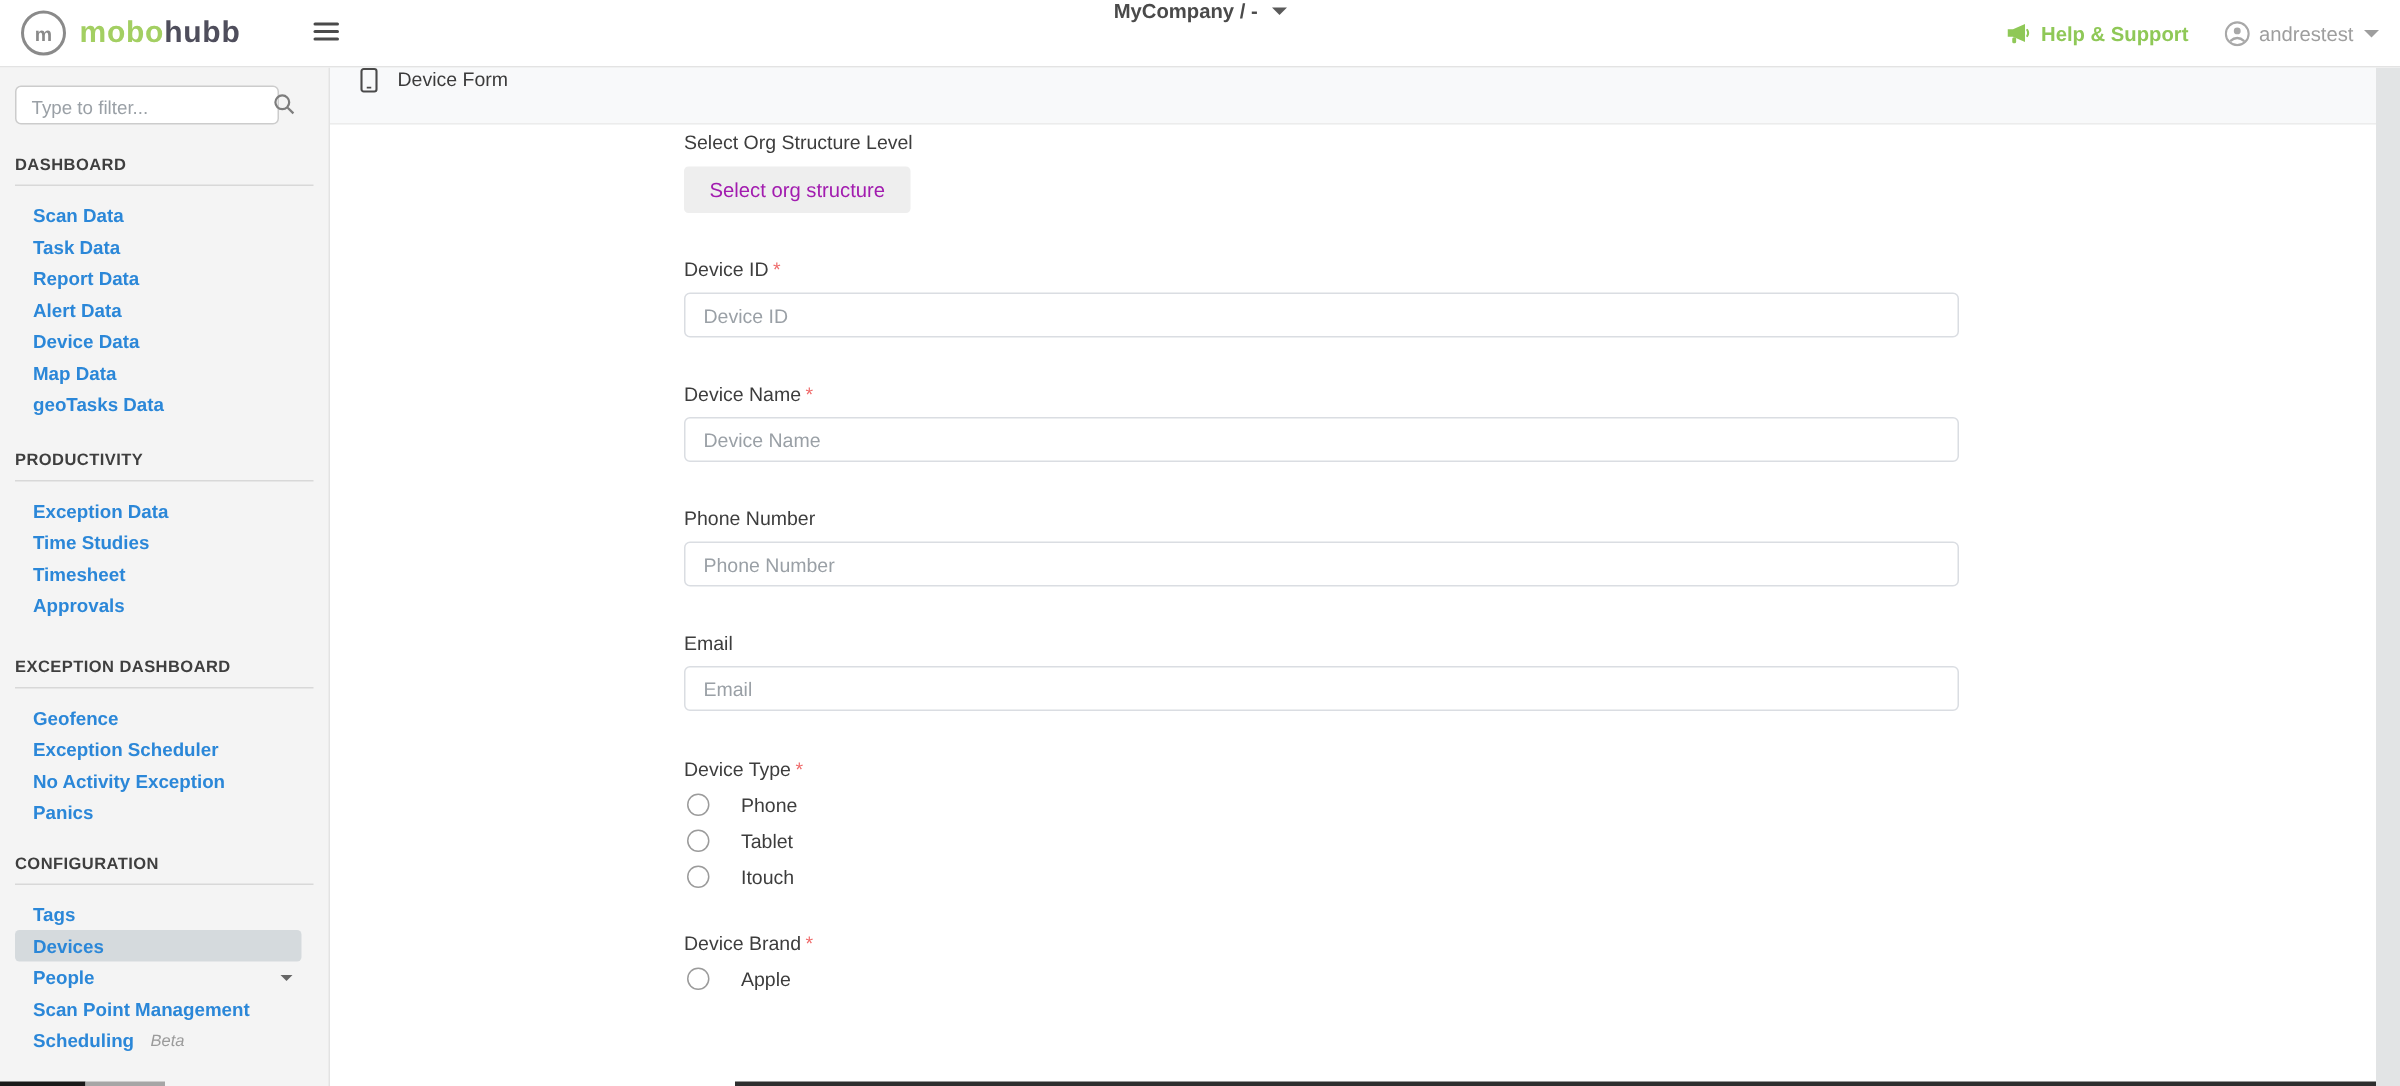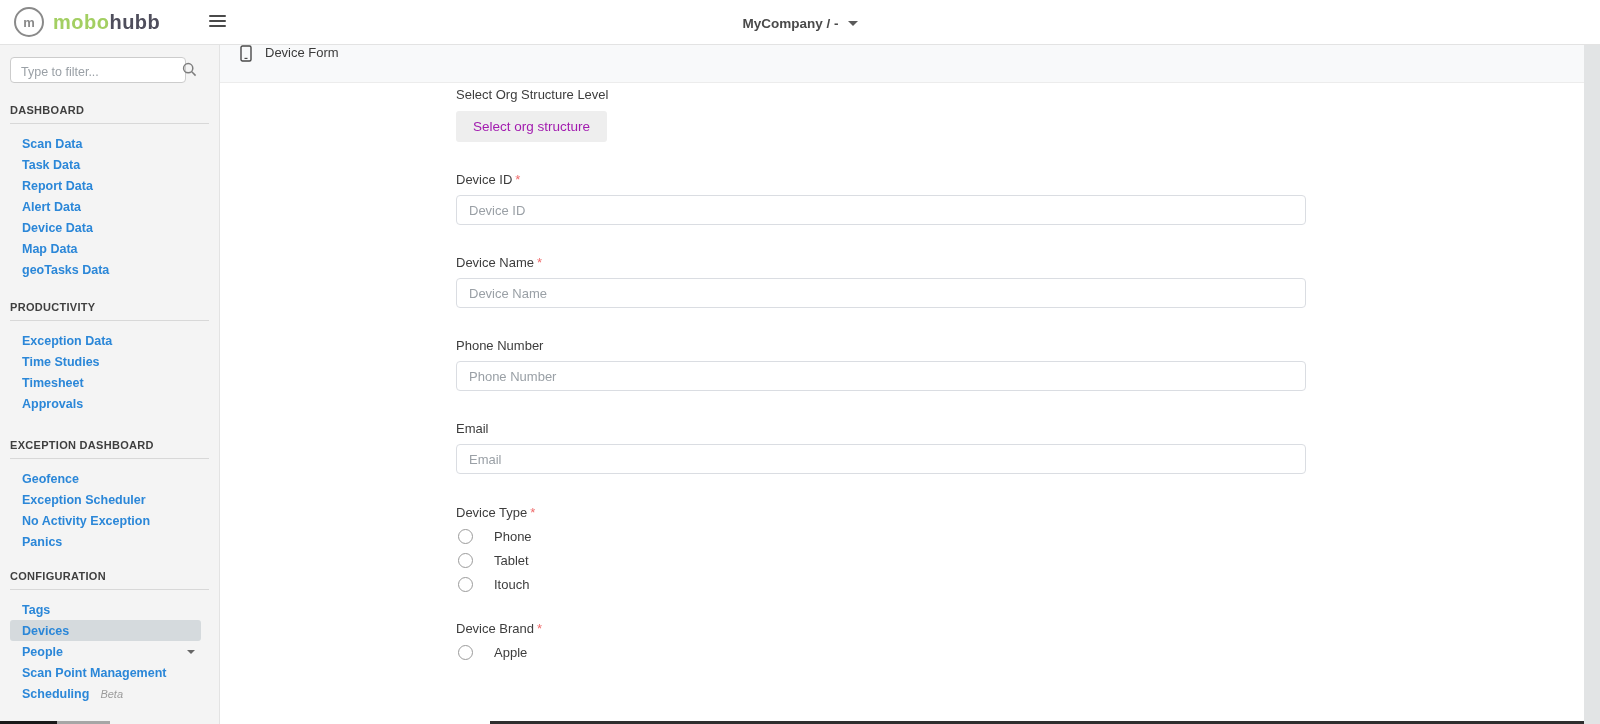--- a/index.html
+++ b/index.html
@@ -14,21 +14,21 @@
   .logo-mark { width:30px; height:30px; border:2px solid #8a8a8a; border-radius:50%;
                display:flex; align-items:center; justify-content:center;
                color:#8a8a8a; font-size:13px; font-weight:bold; }
   .logo-text { margin-left:9px; font-size:20px; font-weight:bold; letter-spacing:.5px; }
   .logo-text .mobo { color:#a3cf62; }
   .logo-text .hubb { color:#4f4e5c; }
   .hamburger { position:absolute; left:209px; top:15px; width:17px; cursor:pointer; }
   .hamburger span { display:block; width:17px; height:2px; background:#4a4a4a;
                     margin-bottom:3px; border-radius:1px; }
   .company-sel { position:absolute; left:0; right:0; top:0; height:31px;
-                 display:flex; align-items:flex-end; justify-content:center;
+                 display:flex; align-items:flex-start; justify-content:center;
                  font-size:13.5px; font-weight:bold; color:#4a4a4a; pointer-events:none; }
   .company-sel .inner { pointer-events:auto; display:flex; align-items:center; cursor:pointer; }
   .caret { width:0; height:0; border-left:5px solid transparent; border-right:5px solid transparent;
            border-top:5px solid #5a5a5a; margin-left:9px; }
   .header-right { position:absolute; right:14px; top:0; height:45px; display:flex;
                   align-items:center; }
   .help { display:flex; align-items:center; color:#8fc857; font-size:13.5px;
           font-weight:bold; cursor:pointer; }
   .help svg { margin-right:7px; }
   .usermenu { display:flex; align-items:center; margin-left:24px; color:#9e9e9e;
@@ -111,20 +111,39 @@
       <span></span>
         <span></span>
         <span style="margin-bottom:0"></span>
     </div>
     <div class="company-sel">
       <div class="inner">
         <span>MyCompany / -</span>
         <span class="caret"></span>
       </div>
     </div>
+    <div class="header-right">
+      <div class="help">
+        <svg width="17" height="15" viewBox="0 0 17 15">
+          <path d="M13 1 L5 4.5 H1.5 V9.5 H5 L13 13 Z" fill="#8fc857"></path>
+          <rect x="4.5" y="9.8" width="2.6" height="4" rx="1" fill="#8fc857"></rect>
+          <path d="M14.2 4.5 Q16 7 14.2 9.5" stroke="#8fc857" stroke-width="1.4" fill="none"></path>
+        </svg>
+        <span>Help &amp; Support</span>
+      </div>
+      <div class="usermenu">
+        <svg width="17" height="17" viewBox="0 0 17 17">
+          <circle cx="8.5" cy="8.5" r="7.6" fill="none" stroke="#a8a8a8" stroke-width="1.4"></circle>
+          <circle cx="8.5" cy="6.6" r="2.3" fill="#a8a8a8"></circle>
+          <path d="M3.8 13.4 Q8.5 9.4 13.2 13.4" fill="none" stroke="#a8a8a8" stroke-width="1.6"></path>
+        </svg>
+        <span>andrestest</span>
+        <span class="caret"></span>
+      </div>
+    </div>
   </div>
 
   <div class="sidebar">
     <div class="filter-wrap">
       <input class="filter-input" type="text" placeholder="Type to filter..." style="">
       <svg class="filter-icon" width="15" height="15" viewBox="0 0 15 15">
         <circle cx="6.2" cy="6.2" r="4.6" fill="none" stroke="#7d7d7d" stroke-width="1.5"></circle>
         <line x1="9.8" y1="9.8" x2="13.6" y2="13.6" stroke="#7d7d7d" stroke-width="1.5"></line>
       </svg>
     </div>

